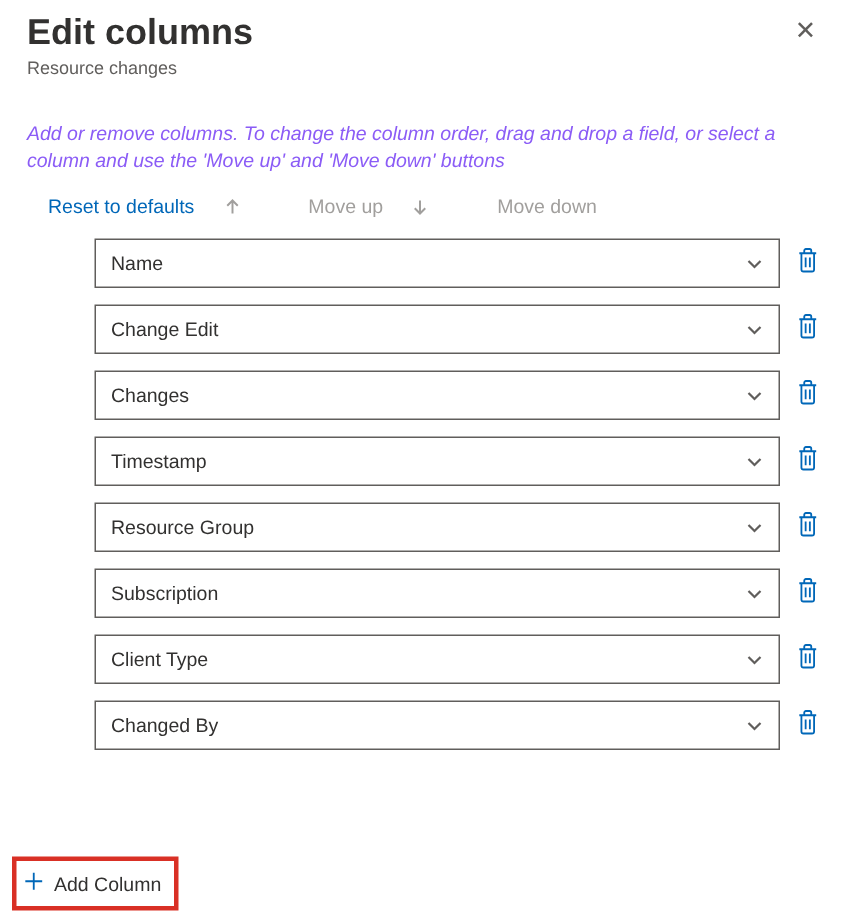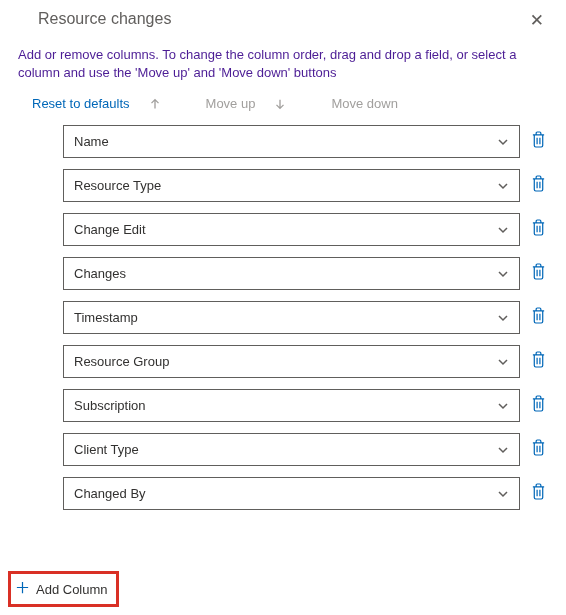--- a/index.html
+++ b/index.html
@@ -16,37 +16,37 @@
       display: flex;
       justify-content: space-between;
       align-items: flex-start;
     }
     .title {
       font-size: 24px;
       font-weight: 600;
       color: #323130;
     }
     .subtitle {
-      font-size: 16px;
+      font-size: 12px;
       color: #605e5c;
       margin-top: 2px;
-      margin-left: 20px;
     }
     .close-btn {
       font-size: 17px;
       color: #605e5c;
       cursor: pointer;
       padding: 4px;
       line-height: 1;
     }
     .description {
-      margin-top: 13px;
-      font-size: 13px;
-      color: #4c1d95;
+      margin-top: 28px;
+      font-size: 13px;
+      color: #8b5cf6;
       line-height: 1.4;
+      font-style: italic;
     }
     .toolbar {
       margin-top: 14px;
       margin-left: 14px;
       display: flex;
       gap: 18px;
       align-items: center;
       font-size: 13px;
     }
     .toolbar-item {
@@ -107,20 +107,21 @@
       color: #323130;
       cursor: pointer;
     }
     .plus-icon svg { stroke: #0067b8; stroke-width: 1.3; }
   </style>
 </head>
 <body>
 
 <div class="header">
   <div>
+    <div class="title">Edit columns</div>
     <div class="subtitle">Resource changes</div>
   </div>
   <div class="close-btn">
     <span>✕</span>
   </div>
 </div>
 
 <div class="description">Add or remove columns. To change the column order, drag and drop a field, or select a column and use the 'Move up' and 'Move down' buttons</div>
 
 <div class="toolbar">
@@ -159,37 +160,20 @@
     <div class="delete-btn">
       <span>
         <svg viewBox="0 0 16 18" width="15" height="17">
           <path d="M2 4 L14 4 M5.5 4 L5.5 2.3 C5.5 1.6 6 1 6.7 1 L9.3 1 C10 1 10.5 1.6 10.5 2.3 L10.5 4 M3.5 4 L3.5 15.5 C3.5 16.3 4.2 17 5 17 L11 17 C11.8 17 12.5 16.3 12.5 15.5 L12.5 4 M6.5 7 L6.5 14 M9.5 7 L9.5 14"></path>
         </svg>
       </span>
     </div>
     </div>
     <div class="col-row">
     <div class="col-select">
-      <span>Resource Type</span>
-      <span class="chevron">
-        <svg viewBox="0 0 12 12" width="12" height="12">
-            <path d="M2 4 L6 8 L10 4"></path>
-          </svg>
-      </span>
-    </div>
-    <div class="delete-btn">
-      <span>
-        <svg viewBox="0 0 16 18" width="15" height="17">
-          <path d="M2 4 L14 4 M5.5 4 L5.5 2.3 C5.5 1.6 6 1 6.7 1 L9.3 1 C10 1 10.5 1.6 10.5 2.3 L10.5 4 M3.5 4 L3.5 15.5 C3.5 16.3 4.2 17 5 17 L11 17 C11.8 17 12.5 16.3 12.5 15.5 L12.5 4 M6.5 7 L6.5 14 M9.5 7 L9.5 14"></path>
-        </svg>
-      </span>
-    </div>
-    </div>
-    <div class="col-row">
-    <div class="col-select">
       <span>Change Edit</span>
       <span class="chevron">
         <svg viewBox="0 0 12 12" width="12" height="12">
             <path d="M2 4 L6 8 L10 4"></path>
           </svg>
       </span>
     </div>
     <div class="delete-btn">
       <span>
         <svg viewBox="0 0 16 18" width="15" height="17">

